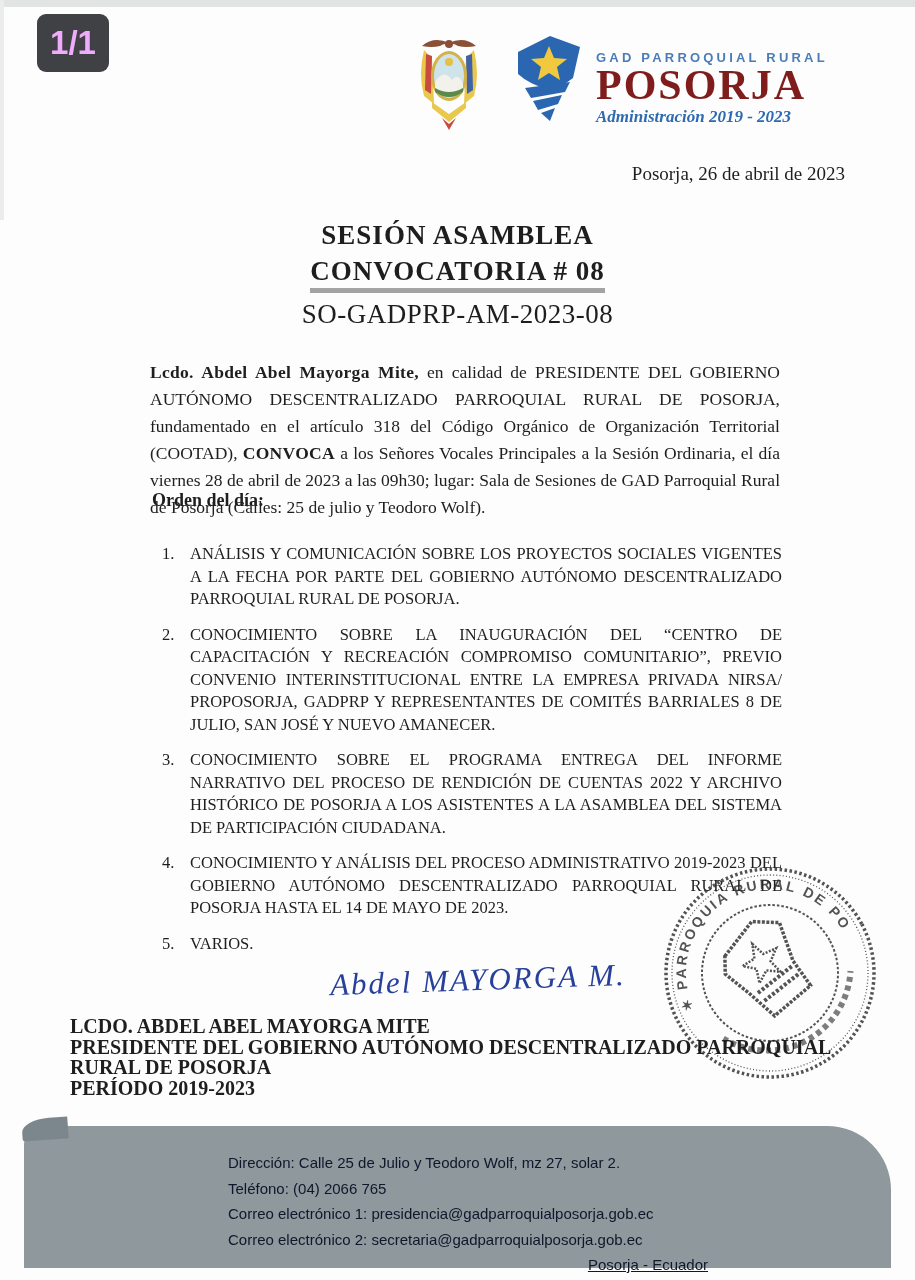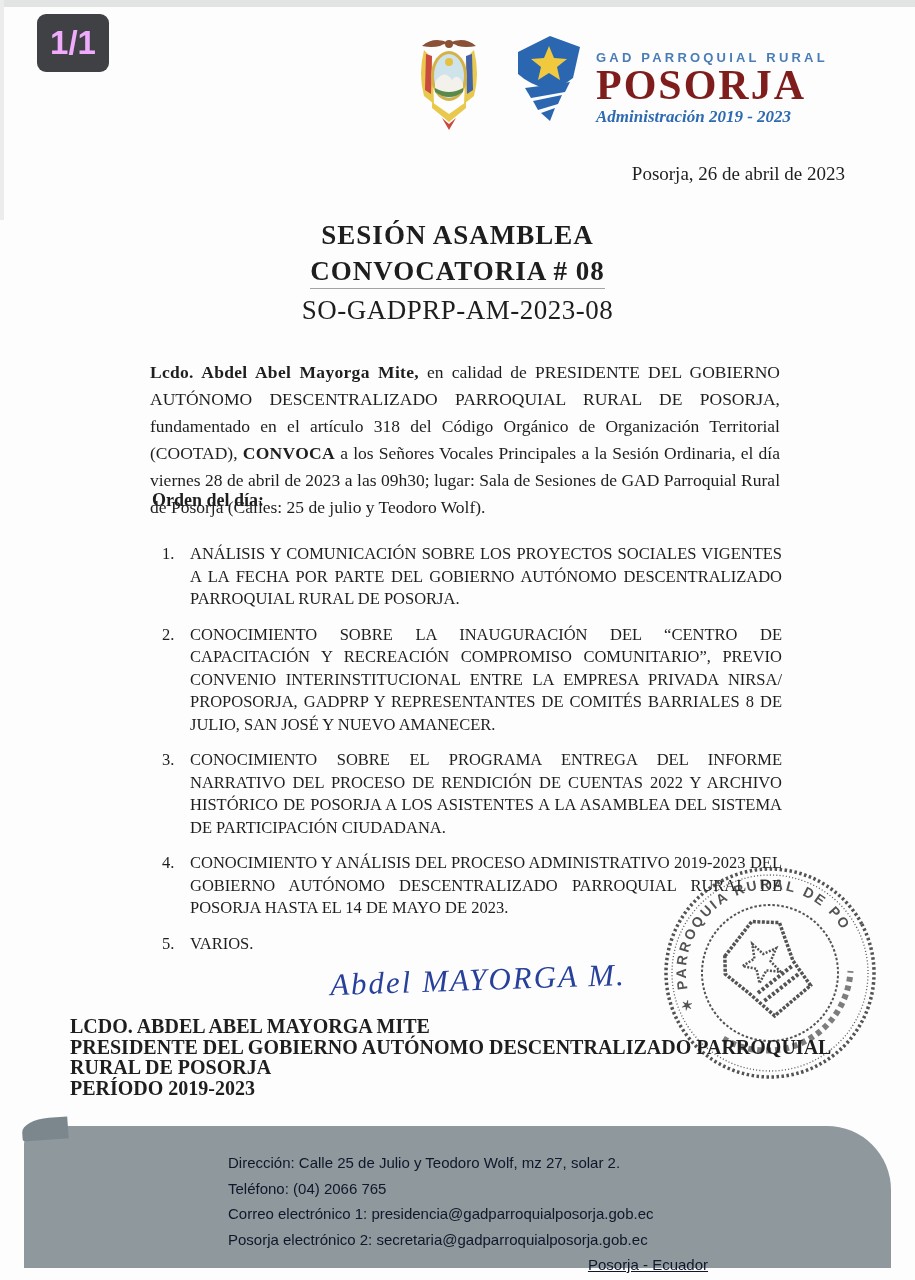--- a/index.html
+++ b/index.html
@@ -22,21 +22,21 @@
   .plogo-name{font-family:"Liberation Serif",serif;font-weight:bold;font-size:42px;line-height:40px;
               letter-spacing:2px;color:#7f1d1d;}
   .plogo-sub{font-family:"Liberation Serif",serif;font-weight:bold;font-style:italic;font-size:17px;
              color:#2d6ab1;margin-top:2px;}
 
   .date-line{position:absolute;right:70px;top:163px;font-size:19px;}
 
   .title-block{position:absolute;left:0;top:220px;width:915px;text-align:center;}
   .title-l1{font-size:27px;font-weight:bold;letter-spacing:1px;}
   .title-l2{font-size:27px;font-weight:bold;letter-spacing:1px;margin-top:5px;}
-  .title-l2 span{display:inline-block;border-bottom:1px solid #a3a3a3;padding-bottom:1px;}
+  .title-l2 span{display:inline-block;border-bottom:5px solid #a3a3a3;padding-bottom:1px;}
   .title-l3{font-size:27px;letter-spacing:0.5px;margin-top:6px;}
 
   .intro{position:absolute;left:150px;top:341px;width:630px;font-size:17.5px;line-height:27px;
          text-align:justify;}
   .intro b{letter-spacing:0.3px;}
 
   .agenda-heading{position:absolute;left:152px;top:490px;font-size:18px;font-weight:bold;}
 
   .agenda{position:absolute;left:150px;top:543px;width:632px;}
   .agenda-item{display:grid;grid-template-columns:40px 1fr;margin-bottom:13px;}
@@ -168,17 +168,17 @@
     <div>PRESIDENTE DEL GOBIERNO AUTÓNOMO DESCENTRALIZADO PARROQUIAL</div>
     <div>RURAL DE POSORJA</div>
     <div>PERÍODO 2019-2023</div>
   </div>
 
   <div class="footer-band">
     <div class="footer-text">
       <div>Dirección: Calle 25 de Julio y Teodoro Wolf, mz 27, solar 2.</div>
       <div>Teléfono: (04) 2066 765</div>
       <div>Correo electrónico 1: presidencia@gadparroquialposorja.gob.ec</div>
-      <div>Posorja electrónico 2: secretaria@gadparroquialposorja.gob.ec</div>
+      <div>Correo electrónico 2: secretaria@gadparroquialposorja.gob.ec</div>
       <div class="footer-center">Posorja - Ecuador</div>
     </div>
   </div>
 </div>
 
 </body></html>

